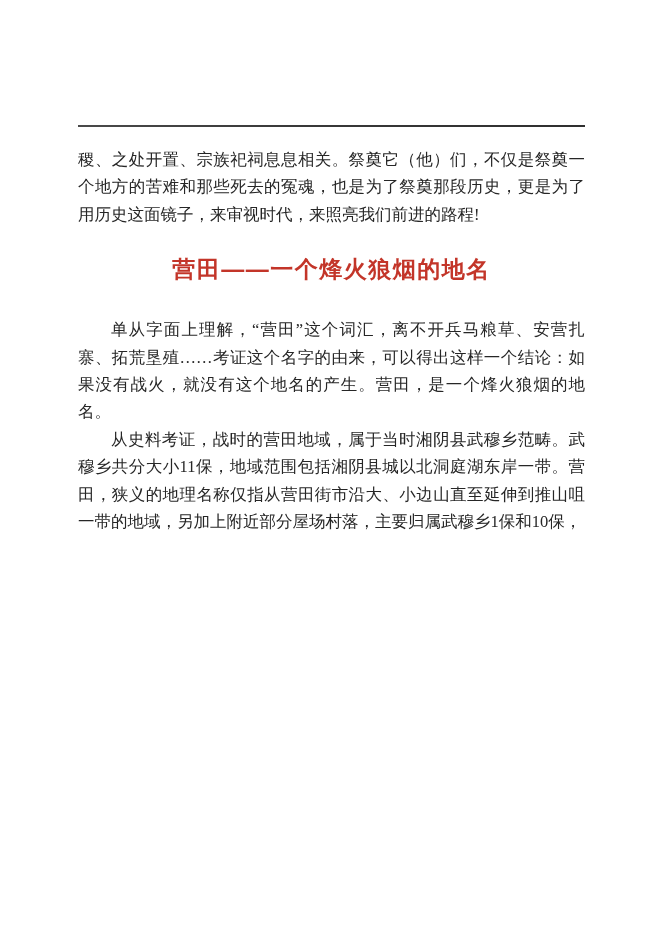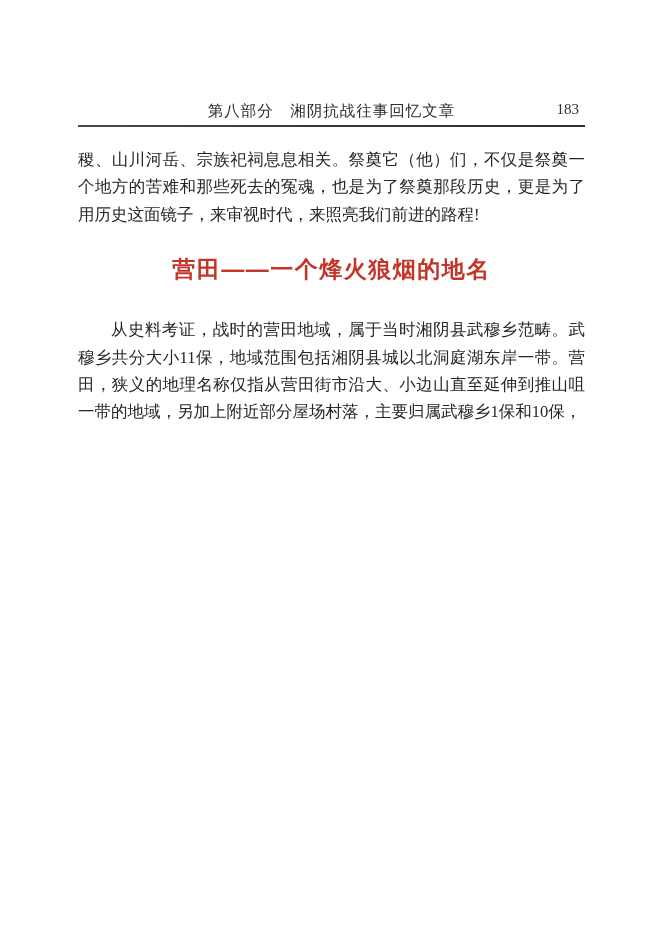--- a/index.html
+++ b/index.html
@@ -73,28 +73,25 @@
     text-align: center;
     margin: 29px 0 34px 0;
     text-indent: 0 !important;
   }
 </style>
 </head>
 <body>
 
 <div class="page" style="background: rgb(255, 255, 255); color: rgb(38, 38, 38);">
 
-  <div class="running-header">
-    <span class="title">第八部分　湘阴抗战往事回忆文章</span>
-    <span class="pagenum">183</span>
-  </div>
 
   <div class="header-rule"></div>
 
   <div class="content">
-    <p>稷、山川河岳、宗族祀祠息息相关。祭奠它（他）们，不仅是祭奠一个地方的苦难和那些死去的冤魂，也是为了祭奠那段历史，更是为了用历史这面镜子，来审视时代，来照亮我们前进的路程!</p>
+    <p>稷、之处开置、宗族祀祠息息相关。祭奠它（他）们，不仅是祭奠一个地方的苦难和那些死去的冤魂，也是为了祭奠那段历史，更是为了用历史这面镜子，来审视时代，来照亮我们前进的路程!</p>
 
     <h2 class="section-heading" style="color: rgb(195, 53, 41);">营田——一个烽火狼烟的地名</h2>
 
+    <p class="indent">单从字面上理解，“营田”这个词汇，离不开兵马粮草、安营扎寨、拓荒垦殖……考证这个名字的由来，可以得出这样一个结论：如果没有战火，就没有这个地名的产生。营田，是一个烽火狼烟的地名。</p>
     <p class="indent">从史料考证，战时的营田地域，属于当时湘阴县武穆乡范畴。武穆乡共分大小11保，地域范围包括湘阴县城以北洞庭湖东岸一带。营田，狭义的地理名称仅指从营田街市沿大、小边山直至延伸到推山咀一带的地域，另加上附近部分屋场村落，主要归属武穆乡1保和10保，</p>
   </div>
 
 </div>
 
 </body></html>

